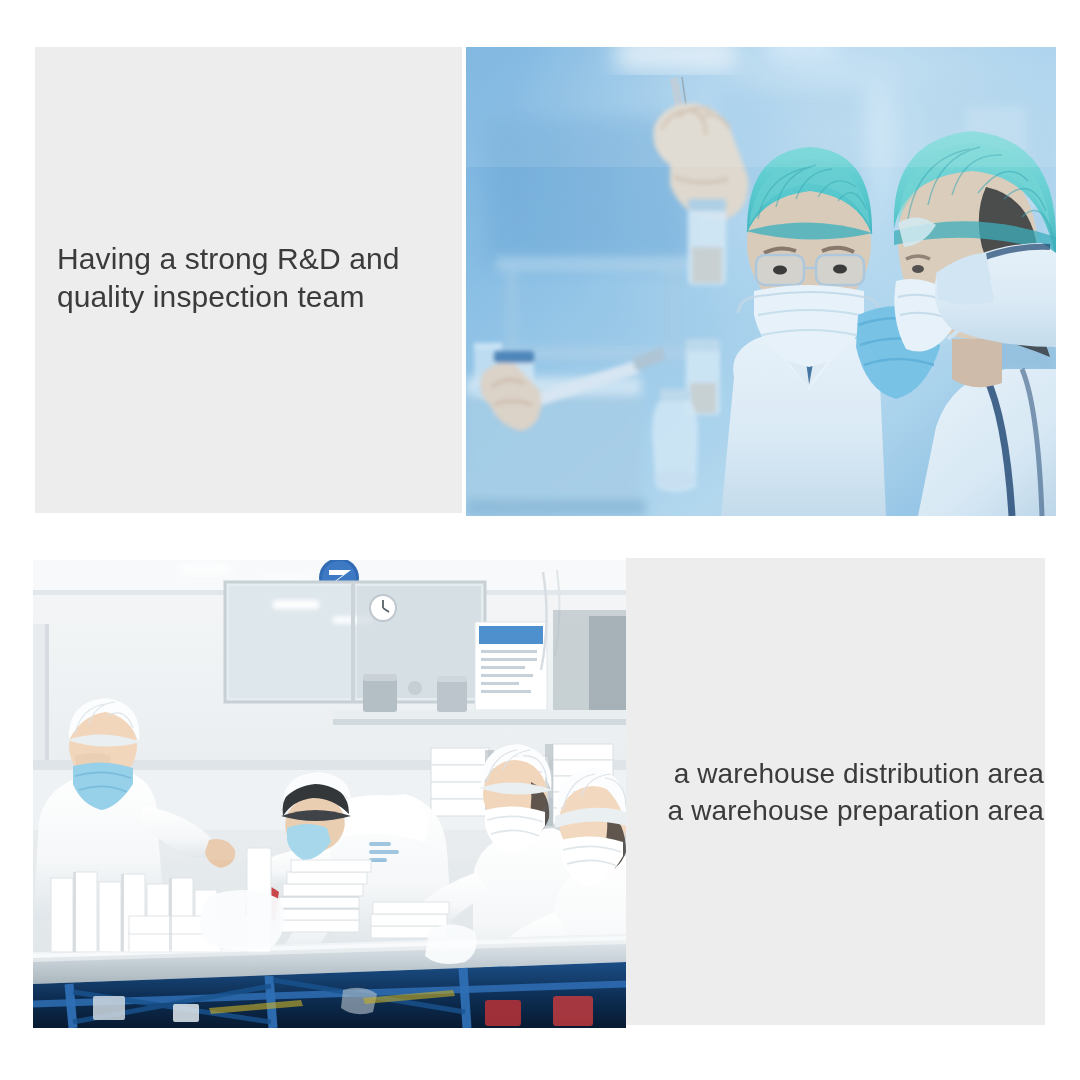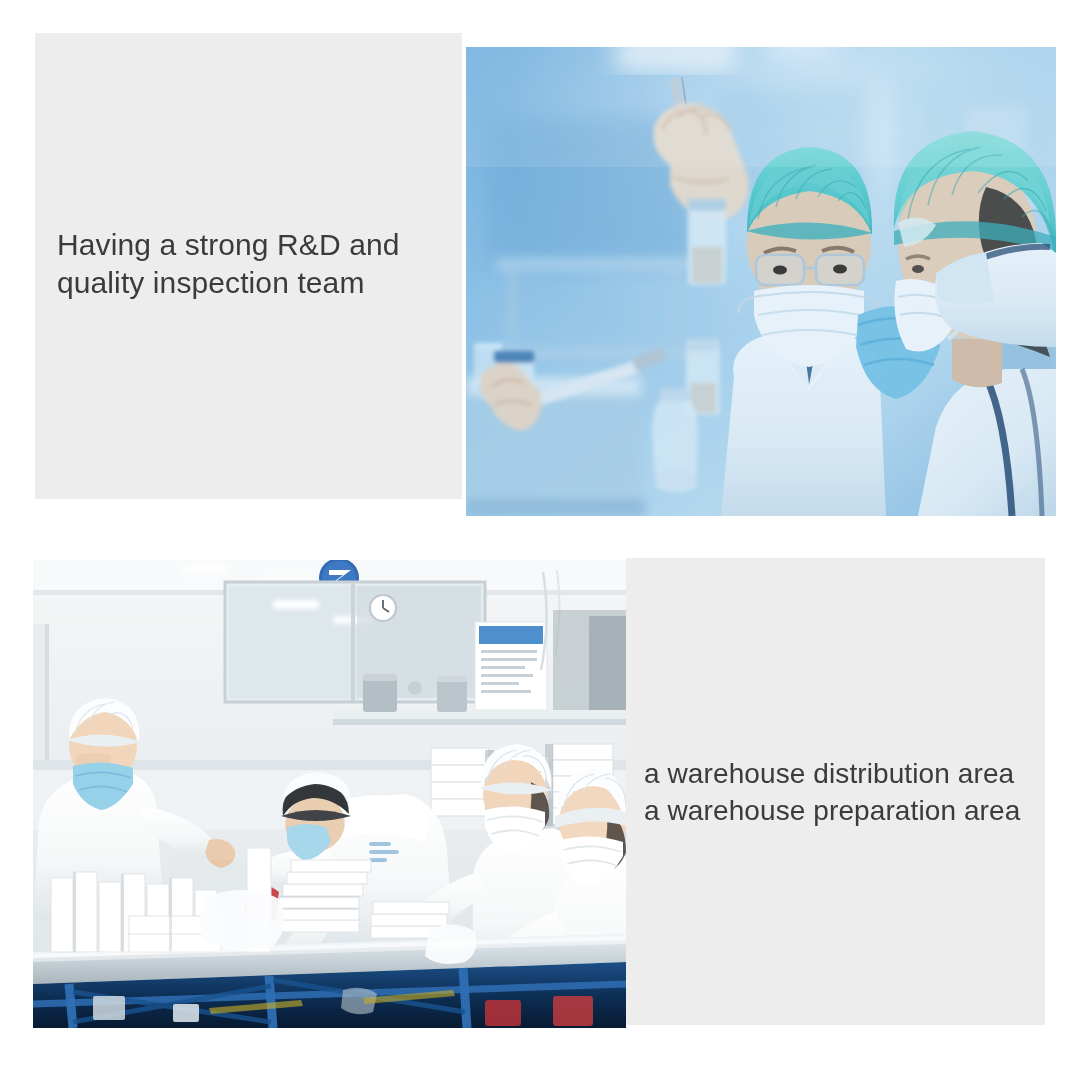--- a/index.html
+++ b/index.html
@@ -19,21 +19,21 @@
   .section-top {
     position: absolute;
     left: 0;
     top: 0;
     width: 1080px;
     height: 540px;
   }
   .panel-top-text {
     position: absolute;
     left: 35px;
-    top: 33px;
+    top: 47px;
     width: 427px;
     height: 466px;
     background: #eeedee;
   }
   .caption-top {
     position: absolute;
     left: 22px;
     top: 193px;
     width: 396px;
     color: #3b3b3b;
@@ -74,20 +74,21 @@
     position: absolute;
     left: 18px;
     top: 198px;
     width: 400px;
     color: #3b3b3b;
     font-size: 28px;
     line-height: 1.32;
     font-weight: 300;
     letter-spacing: 0.1px;
     white-space: pre-line;
+    text-align: right;
   }
 
   .photo-bottom {
     position: absolute;
     left: 33px;
     top: 20px;
     width: 593px;
     height: 468px;
     overflow: hidden;
     background: #dfe3e6;

